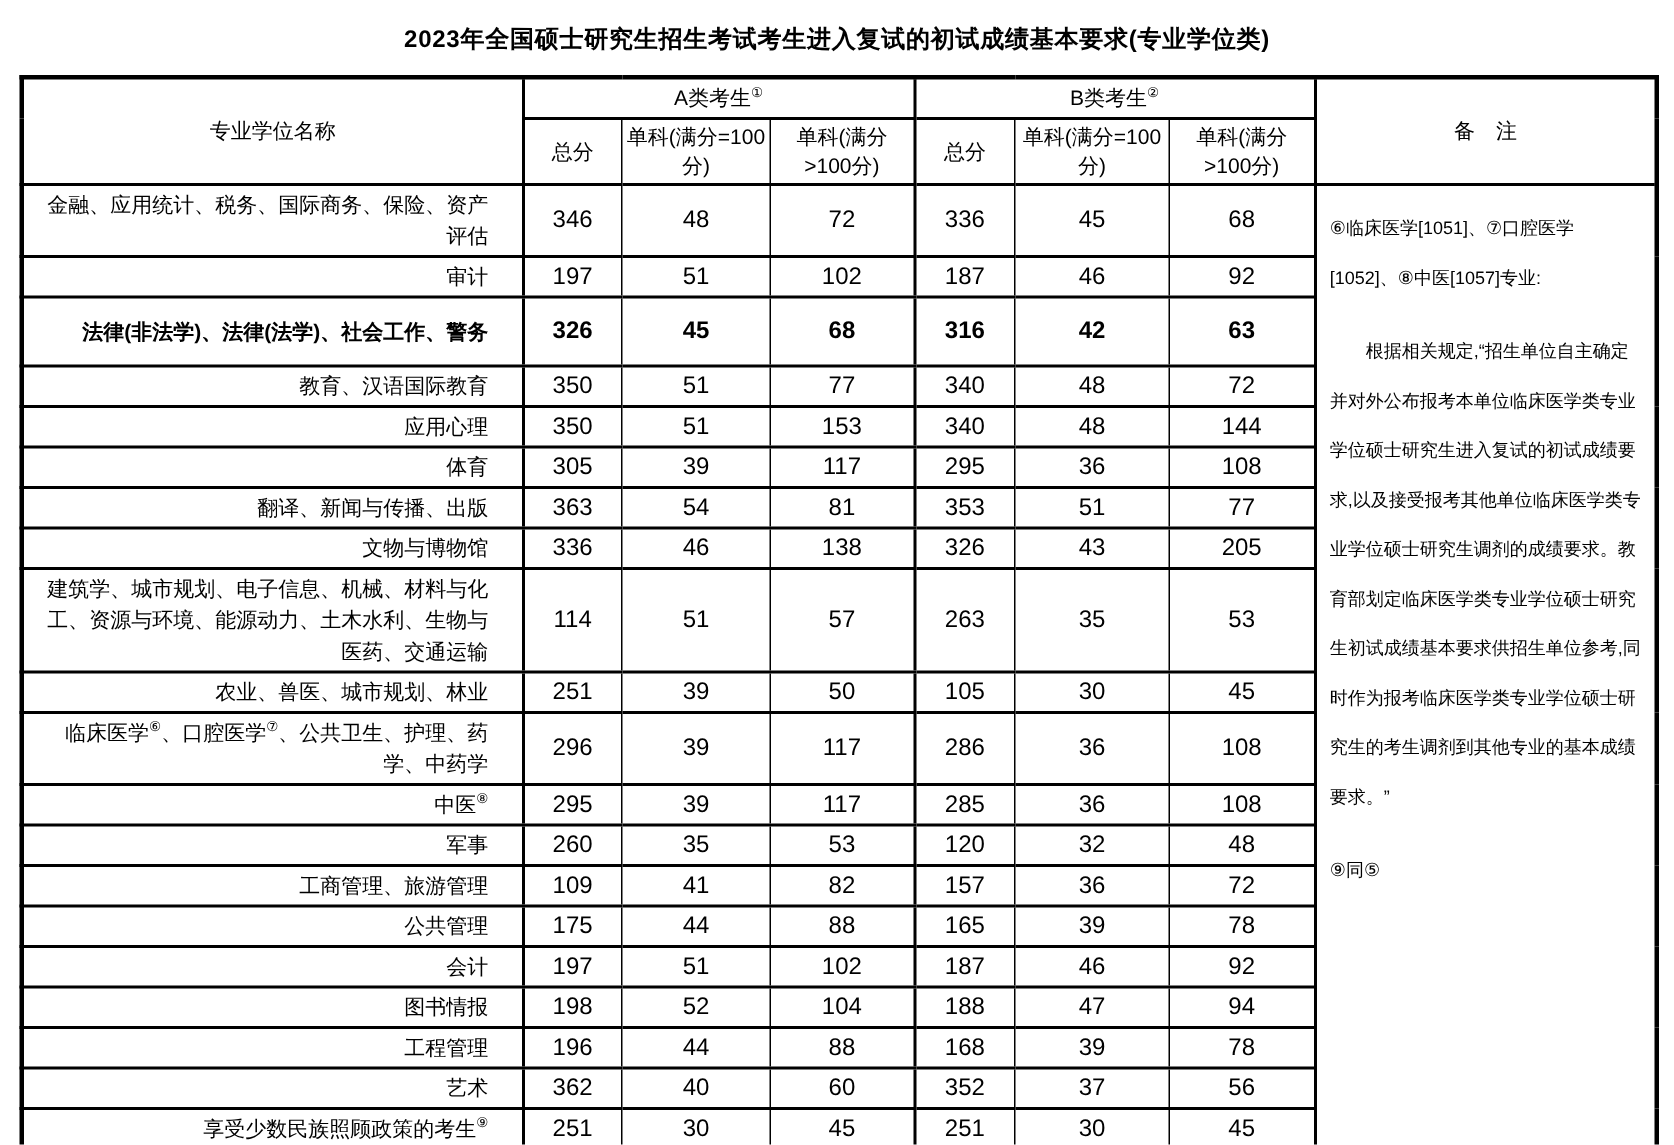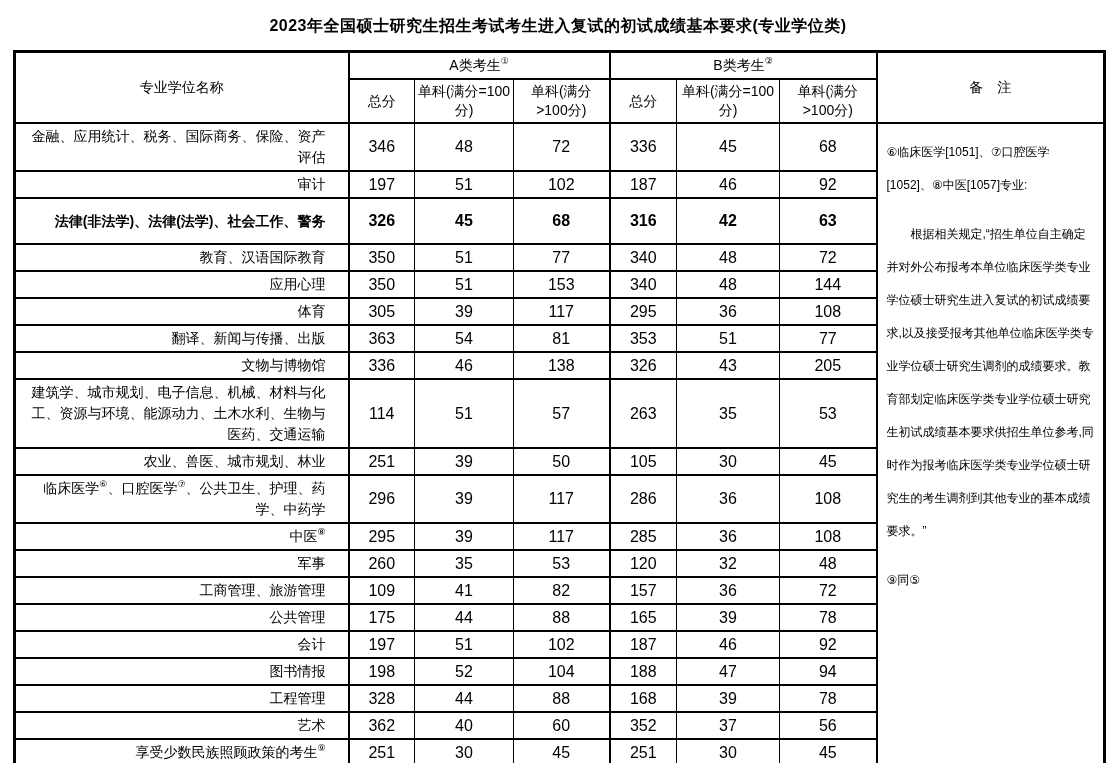--- a/index.html
+++ b/index.html
@@ -227,21 +227,21 @@
         <td class="name-cell">图书情报</td>
         <td class="num-cell grp-start">198</td>
         <td class="num-cell">52</td>
         <td class="num-cell">104</td>
         <td class="num-cell grp-start">188</td>
         <td class="num-cell">47</td>
         <td class="num-cell">94</td>
       </tr>
       <tr>
         <td class="name-cell">工程管理</td>
-        <td class="num-cell grp-start">328</td>
+        <td class="num-cell grp-start">196</td>
         <td class="num-cell">44</td>
         <td class="num-cell">88</td>
         <td class="num-cell grp-start">168</td>
         <td class="num-cell">39</td>
         <td class="num-cell">78</td>
       </tr>
       <tr>
         <td class="name-cell">艺术</td>
         <td class="num-cell grp-start">362</td>
         <td class="num-cell">40</td>

